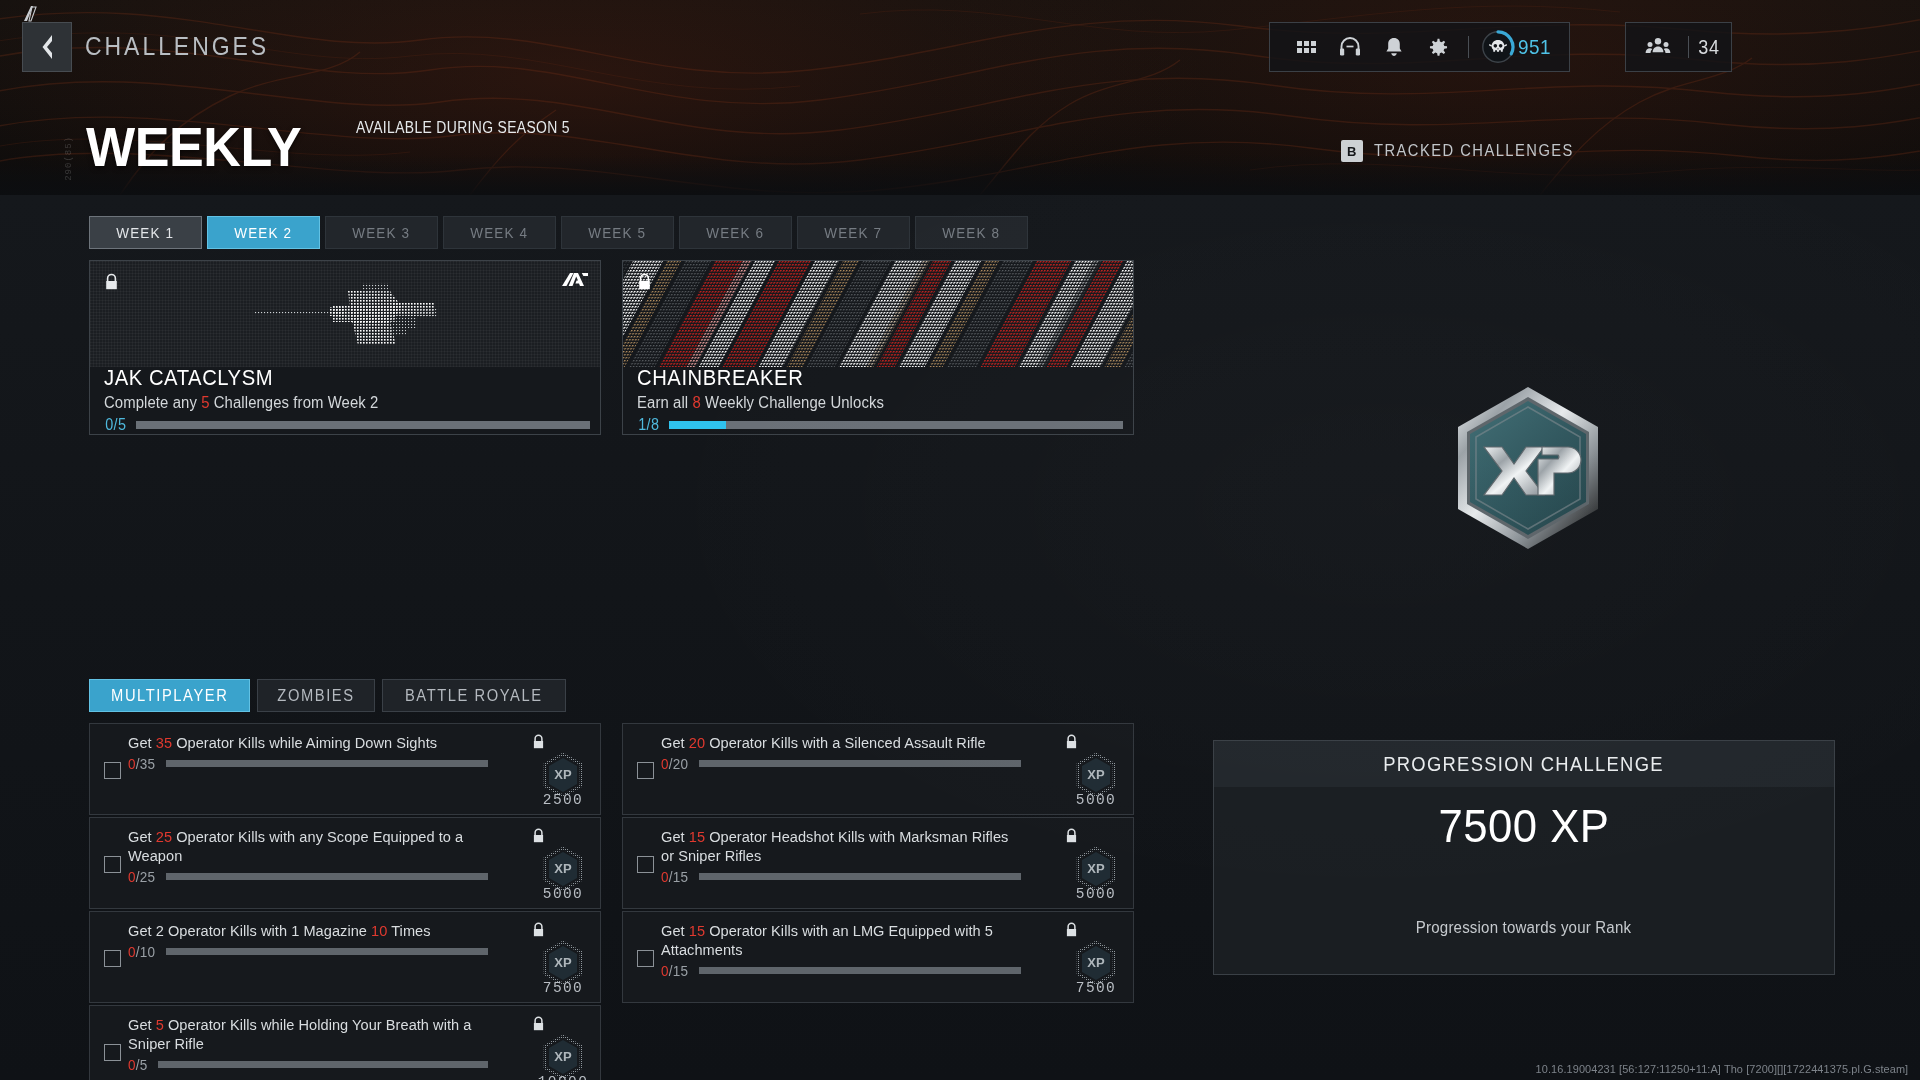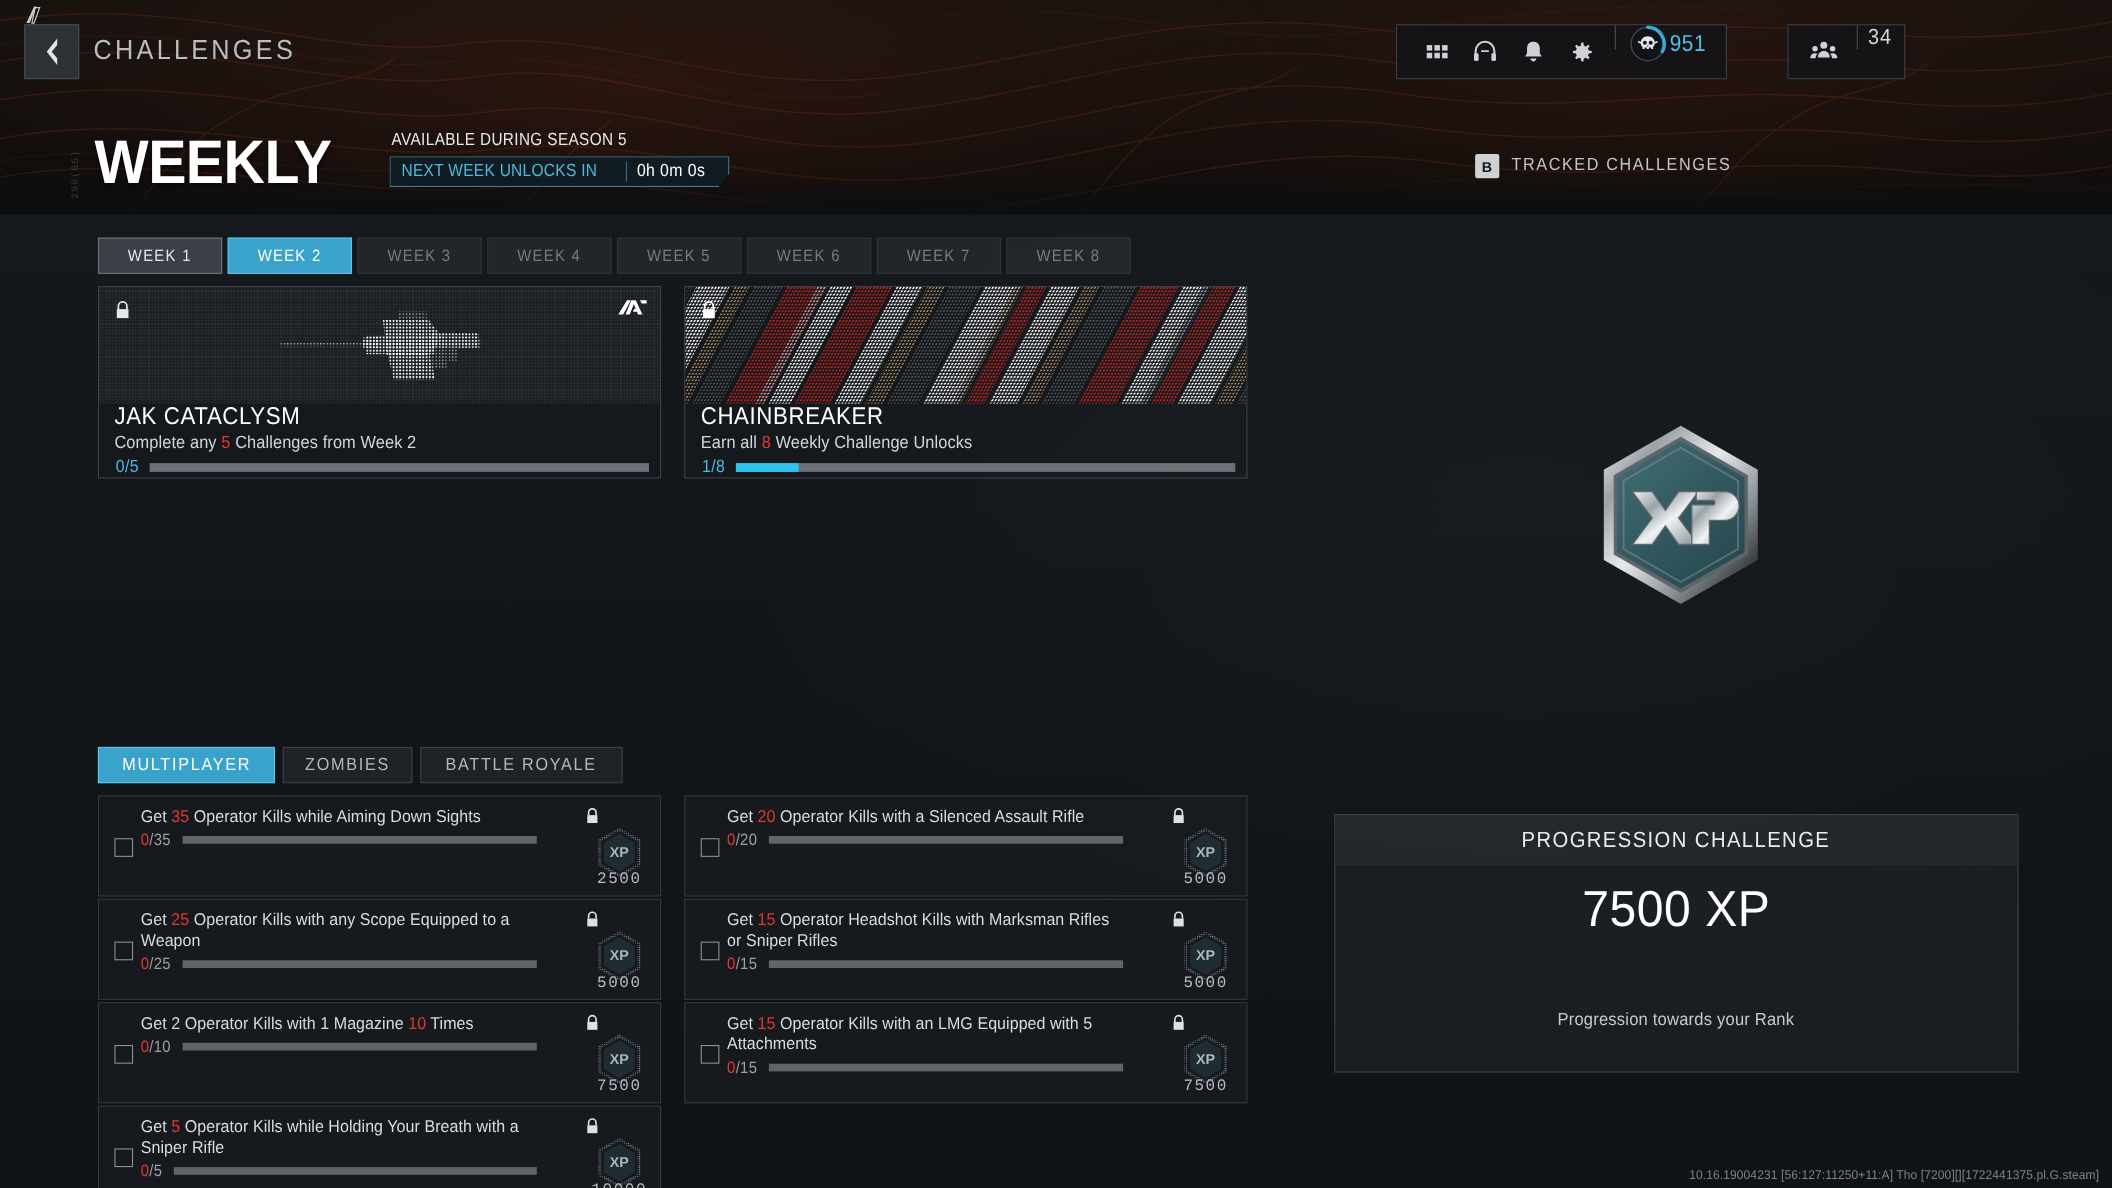--- a/index.html
+++ b/index.html
@@ -42,21 +42,21 @@
   .page-title {
     position: absolute; left: 85px; top: 32px;
     font-size: 25px; letter-spacing: 3.2px; color: #b9bec3; font-weight: 400;
     font-stretch: condensed;
     transform: scaleX(.92); transform-origin: left center;
   }
 
   .hdr-cluster {
     position: absolute; top: 22px; height: 50px;
     background: rgba(18,20,23,.82); border: 1px solid #3b4046;
-    display: flex; align-items: flex-start;
+    display: flex; align-items: center;
   }
   .hdr-left { right: 186px; padding: 0 14px; gap: 0; }
   .hdr-right { right: 24px; padding: 0 10px; }
   .hdr-icon {
     width: 44px; height: 48px; display: flex; align-items: center; justify-content: center;
     color: #ced2d6;
   }
   .vdiv { width: 1px; height: 22px; background: #4a4f55; margin: 0 8px; }
   .rank-badge { display: flex; align-items: center; gap: 3px; padding-left: 4px; }
   .rank-circle { position: relative; width: 34px; height: 34px; }
@@ -360,25 +360,20 @@
     </div>
     <div class="vdiv"></div>
     <div class="squad-num">34</div>
   </div>
 </div>
 
 <div class="weekly-row">
   <div class="weekly-ghost">290(85)</div>
   <div class="weekly-title">WEEKLY</div>
   <div class="avail-txt">AVAILABLE DURING SEASON 5</div>
-  <div class="timer-pill">
-    <div class="timer-label">NEXT WEEK UNLOCKS IN</div>
-    <div class="timer-sep"></div>
-    <div class="timer-val">0h 0m 0s</div>
-  </div>
   <div class="tracked">
     <div class="btn-prompt">B</div>
     <div class="tracked-label">TRACKED CHALLENGES</div>
   </div>
 </div>
 
 <div class="content">
 
   <div class="week-tabs">
       <div class="week-tab hover">

